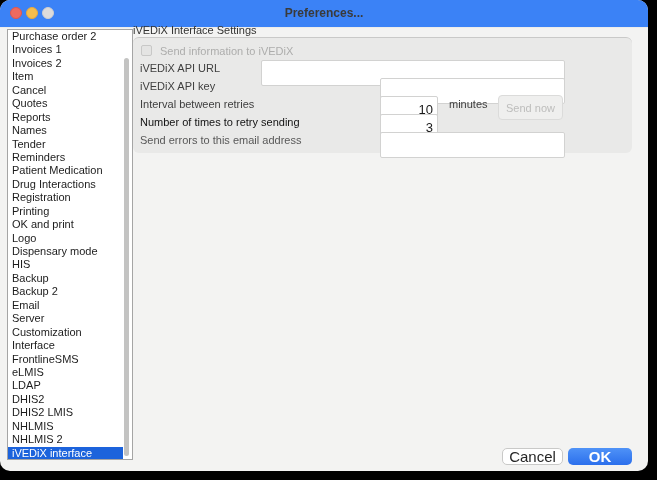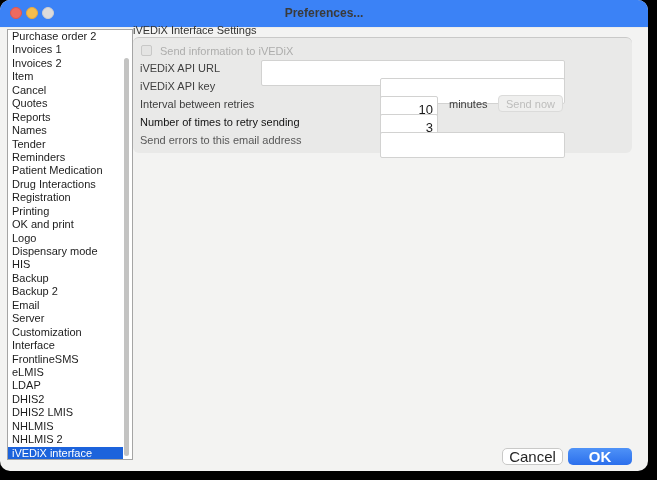--- a/index.html
+++ b/index.html
@@ -66,21 +66,21 @@
     border:1px solid #D2D2D1;background:#FFFFFF;border-radius:2px;
     font-family:"Liberation Sans", sans-serif;font-size:13px;color:#1A1A1A;
     padding:0 4px;outline:none;
   }
   .in-url{left:121px;width:304px;}
   .in-key{left:240px;width:185px;}
   .in-small{left:240px;width:58px;text-align:right;}
   .in-email{left:240px;width:185px;}
   .suffix{position:absolute;left:309px;top:2px;font-size:11px;color:#3E3E3E;}
   .sendnow{
-    position:absolute;left:358px;top:-1px;width:65px;height:17px;
+    position:absolute;left:358px;top:-1px;width:65px;height:25px;
     background:#EFEFEE;border:1px solid #DBDBDA;border-radius:4px;
     font-family:"Liberation Sans", sans-serif;font-size:11px;color:#BDBDBC;
     padding:0;box-sizing:border-box;
   }
   
   .btn{
     position:absolute;top:448px;height:17px;border-radius:5px;
     font-family:"Liberation Sans", sans-serif;font-size:15px;
     box-sizing:border-box;padding:0;line-height:15px;
   }

